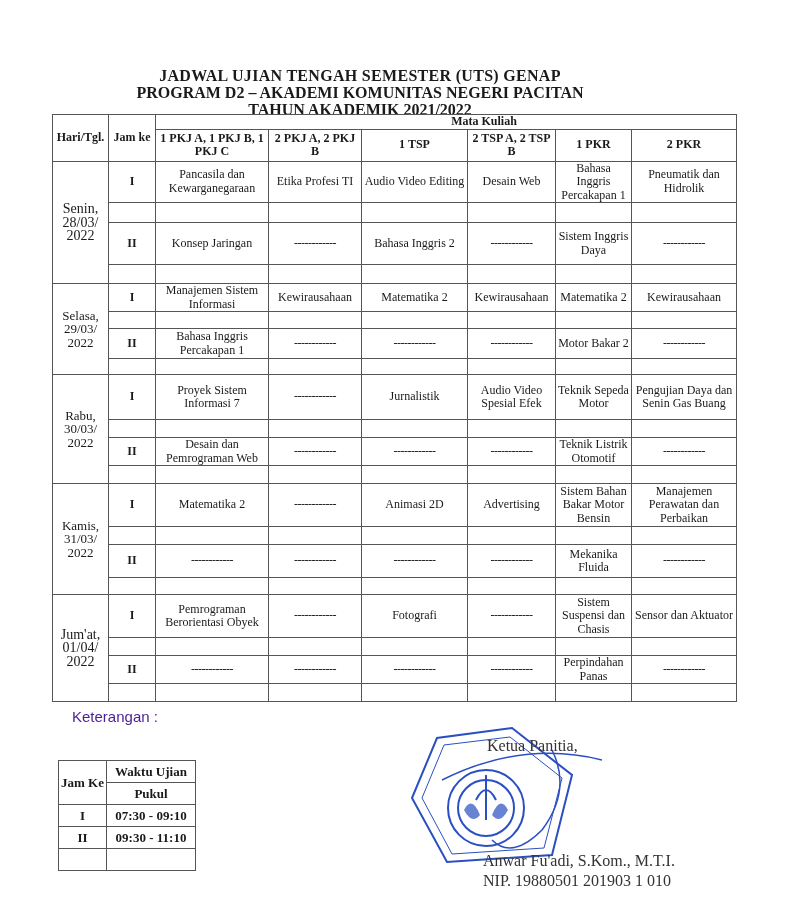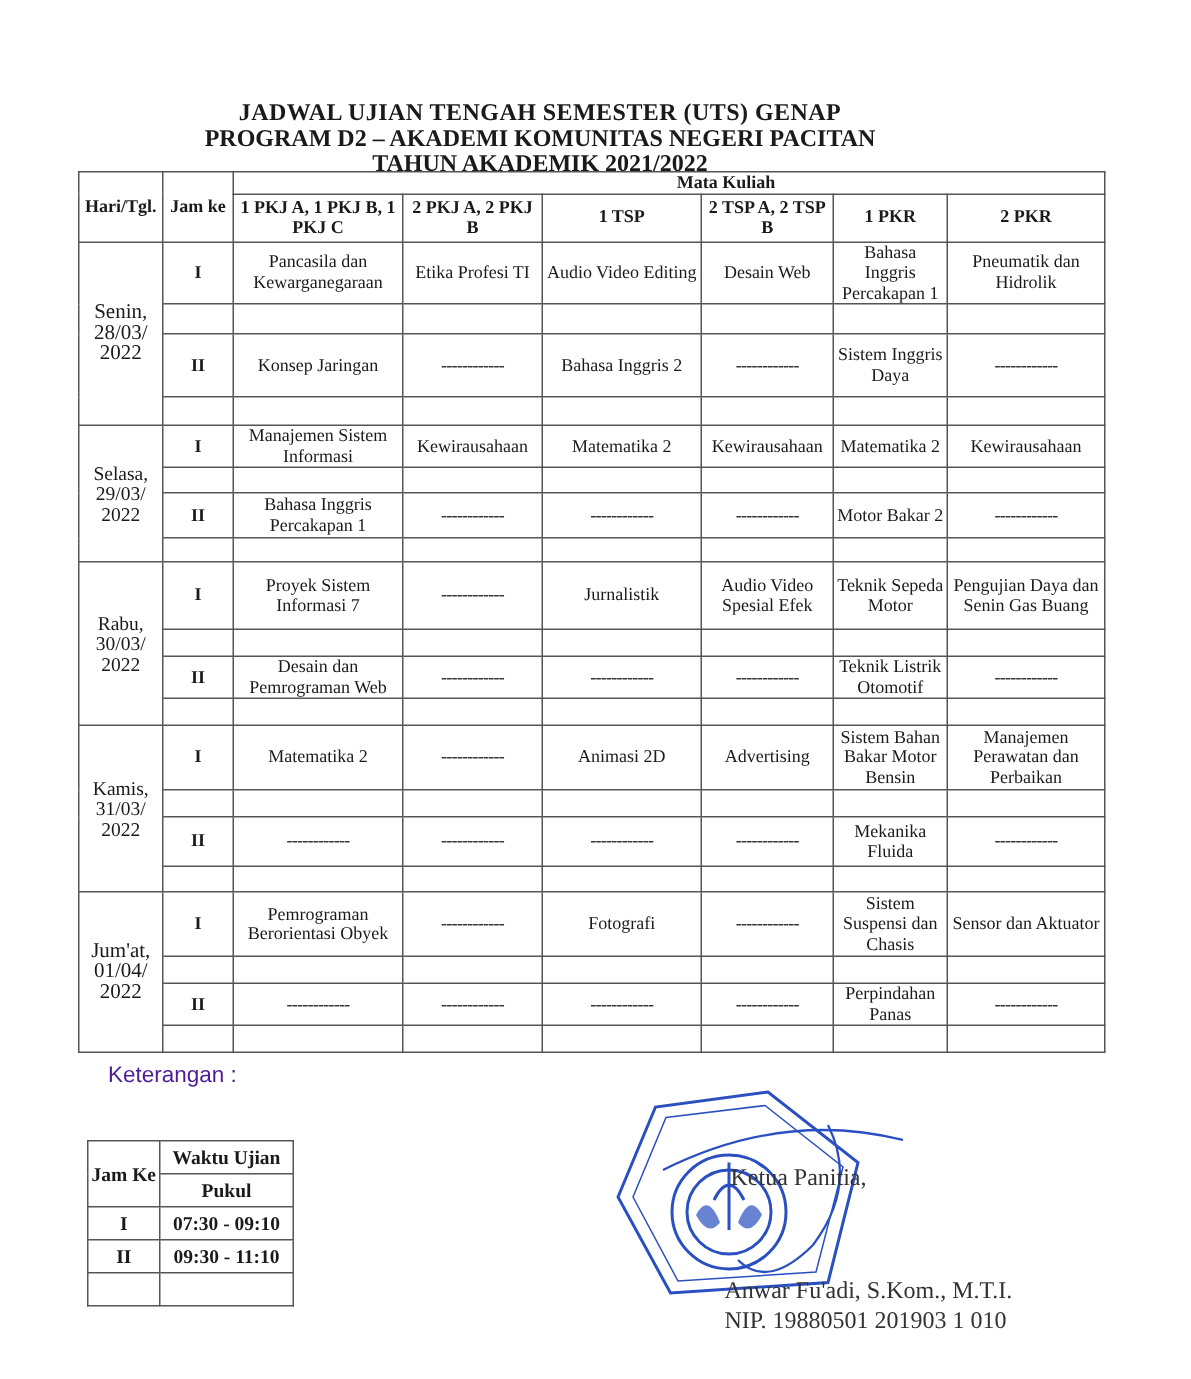--- a/index.html
+++ b/index.html
@@ -278,15 +278,15 @@
     <path d="M20 78 L42 25 L108 17 L160 58 L142 128 L50 134 Z" stroke-width="1"></path>
     <circle cx="84" cy="88" r="38"></circle>
     <circle cx="84" cy="88" r="28"></circle>
     <path d="M84 55 L84 100 M74 80 Q84 60 94 80"></path>
     <path d="M40 60 Q120 20 200 40" stroke-width="1.5"></path>
     <path d="M150 30 Q170 70 140 110 Q110 140 90 120" stroke-width="1.5"></path>
   </g>
   <path d="M62 90 Q70 75 78 95 Q70 105 62 90 Z M90 95 Q98 75 106 90 Q98 105 90 95 Z" fill="#2a4fc0" opacity="0.7"></path>
 </svg>
 
-<div class="sign" style="left:487px; top:737px;margin-top:40px;">Ketua Panitia,</div>
+<div class="sign" style="left:487px; top:737px;">Ketua Panitia,</div>
 <div class="sign" style="left:483px; top:852px;">Anwar Fu'adi, S.Kom., M.T.I.</div>
 <div class="sign" style="left:483px; top:872px;">NIP. 19880501 201903 1 010</div>
 
 </body></html>

